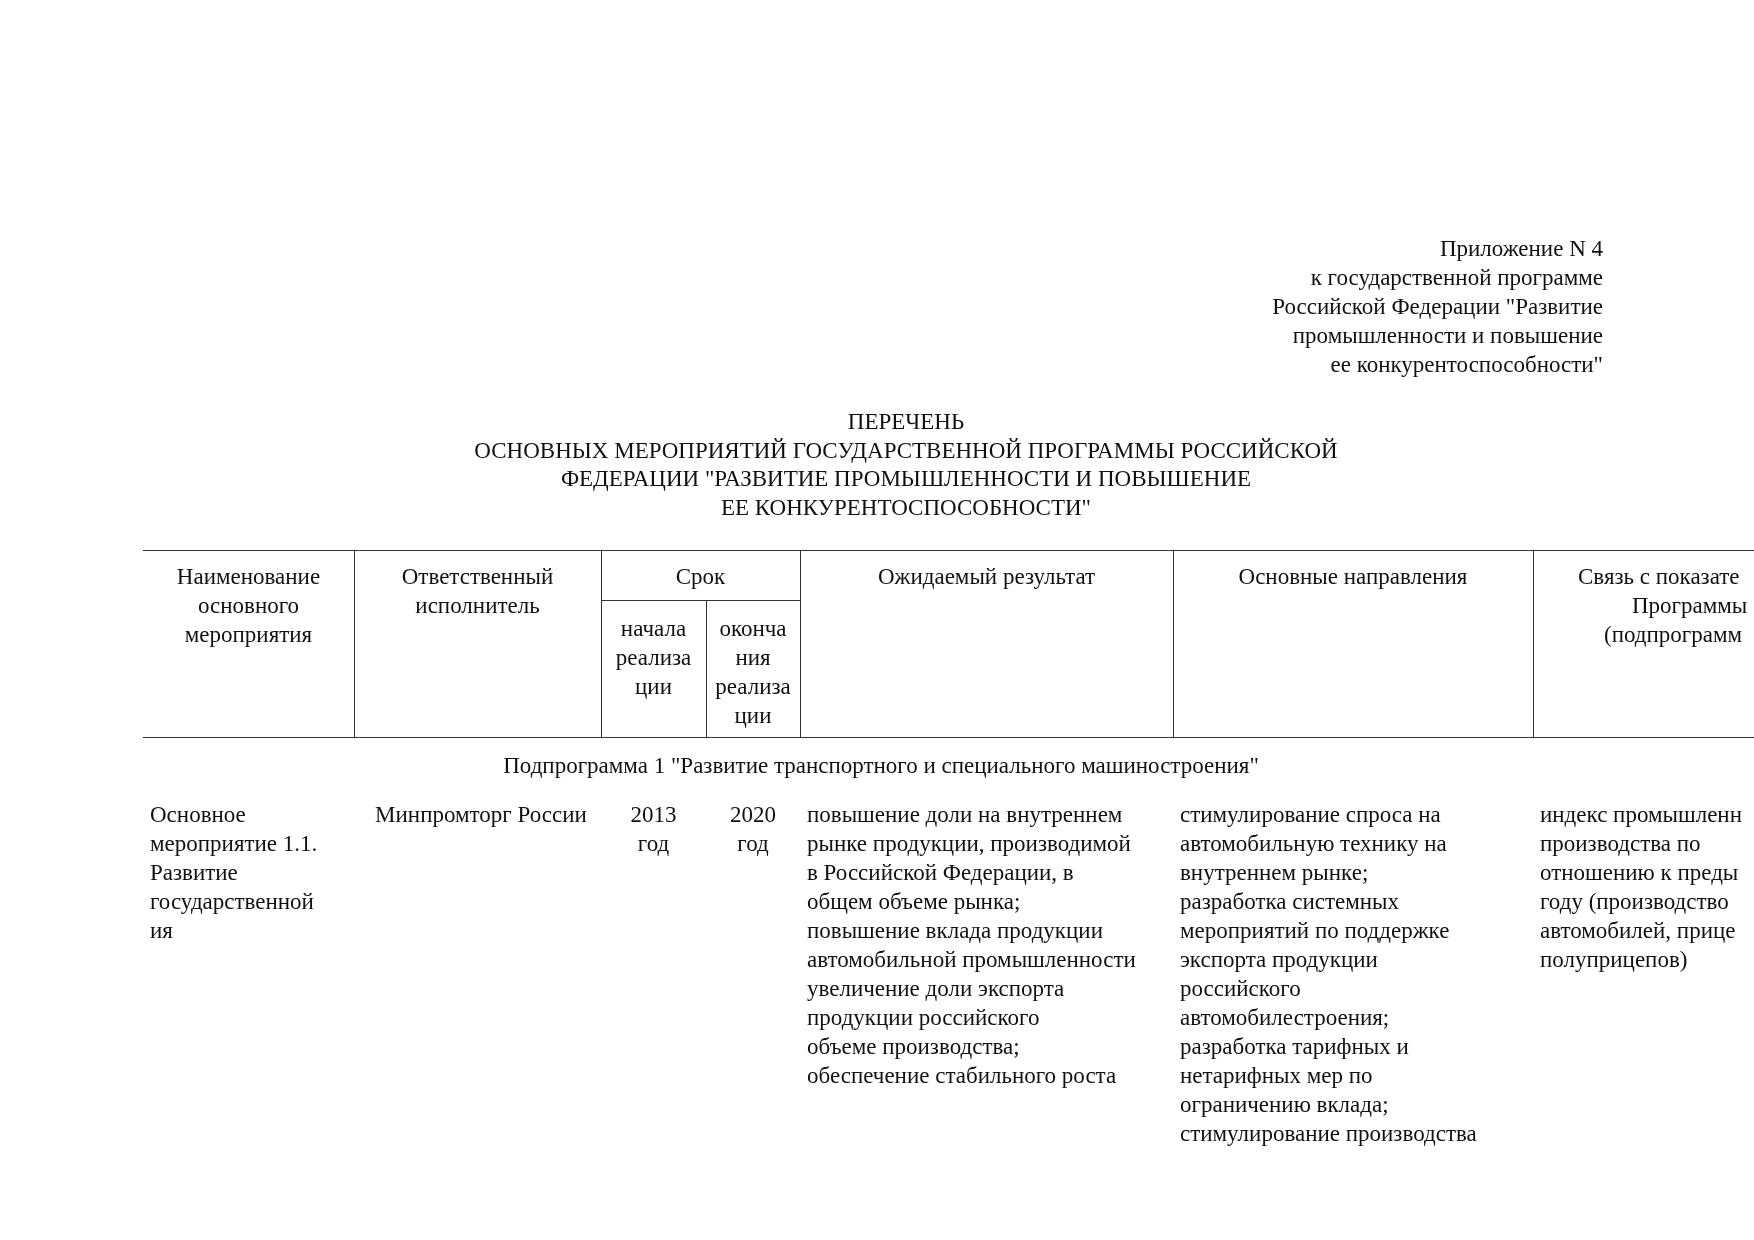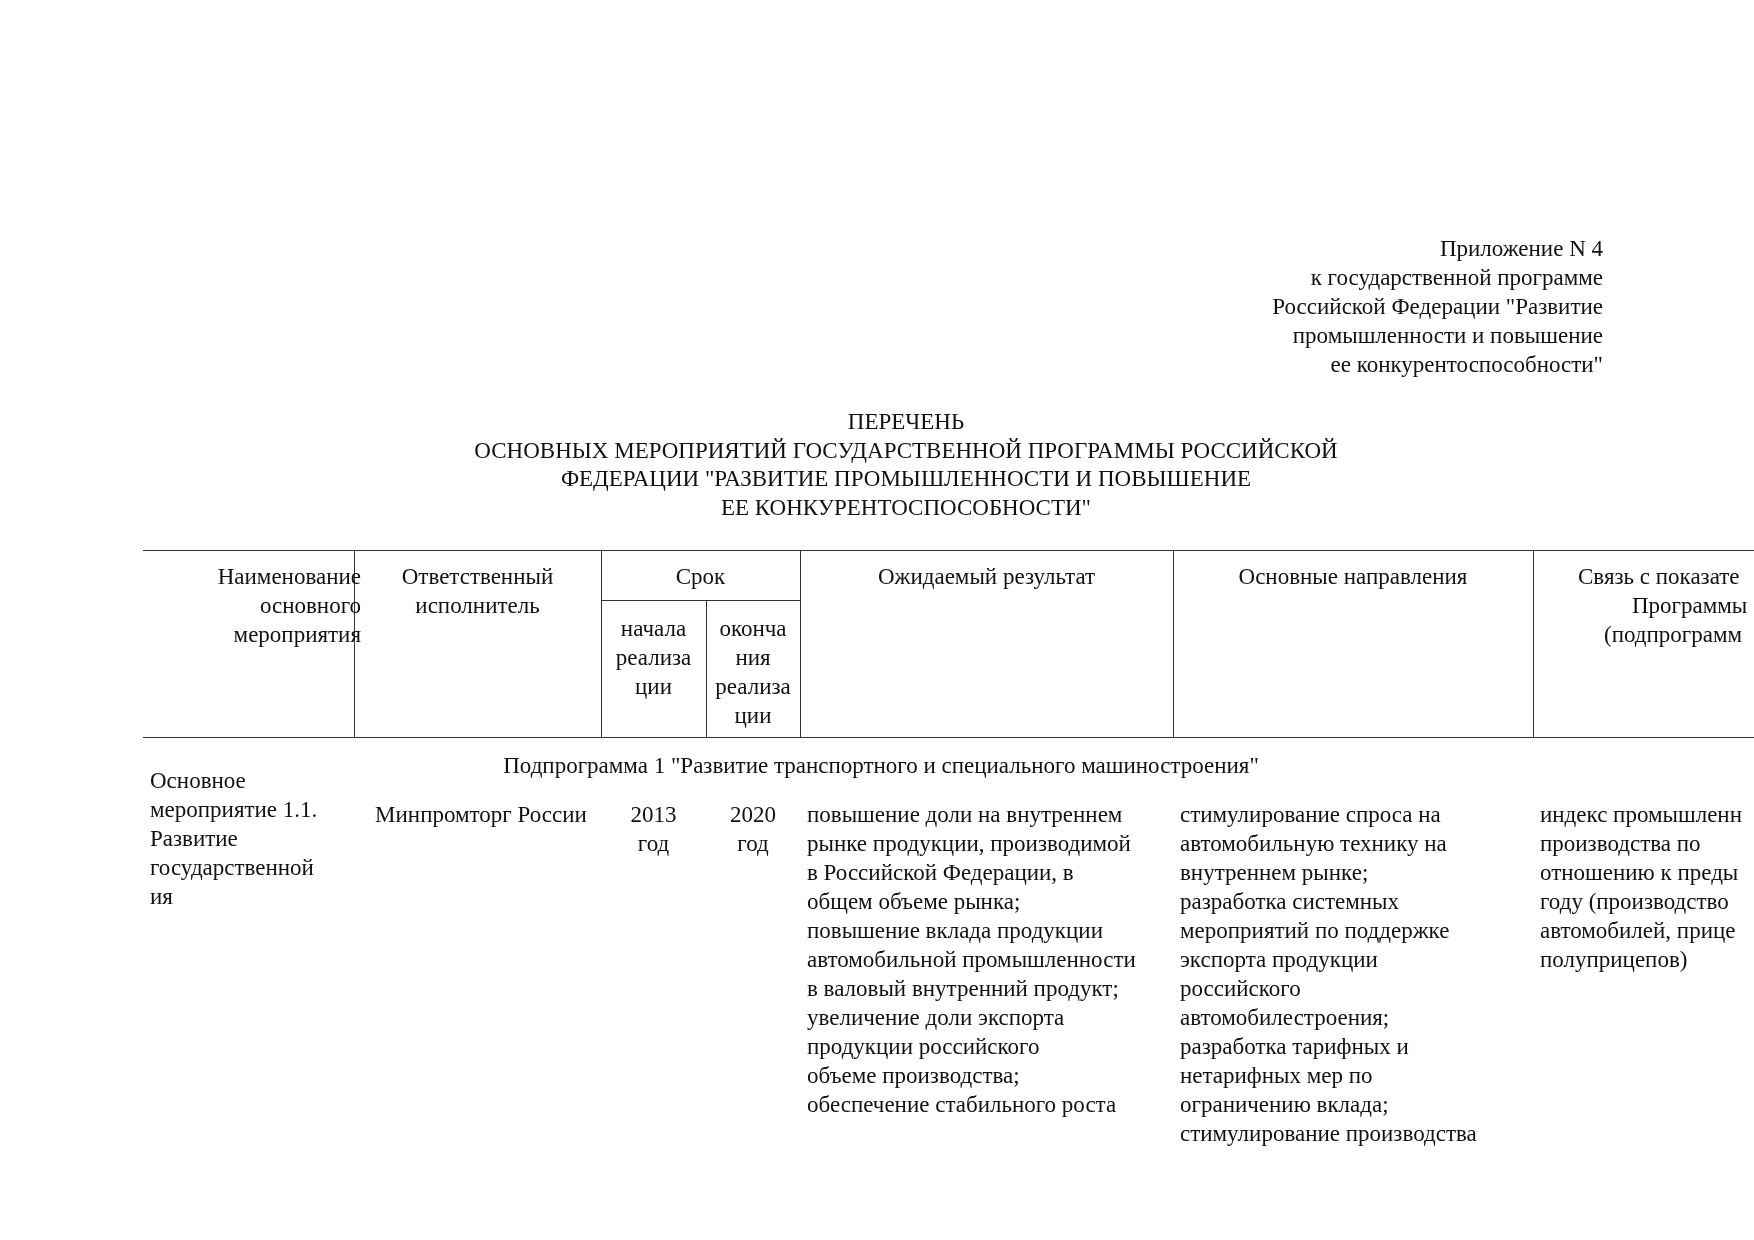--- a/index.html
+++ b/index.html
@@ -39,21 +39,21 @@
   <div class="hline" style="left:601px; width:199px; top:600px;"></div>
   <div class="hline" style="left:143px; width:1611px; top:737px;"></div>
   <div class="vline" style="left:354px; top:550px; height:187px;"></div>
   <div class="vline" style="left:601px; top:550px; height:187px;"></div>
   <div class="vline" style="left:706px; top:600px; height:137px;"></div>
   <div class="vline" style="left:800px; top:550px; height:187px;"></div>
   <div class="vline" style="left:1173px; top:550px; height:187px;"></div>
   <div class="vline" style="left:1533px; top:550px; height:187px;"></div>
 </div>
 
-<div class="cell center nowrap" style="left:150px; width:211px; top:562px;text-align:right;">
+<div class="cell center nowrap" style="left:143px; width:211px; top:562px;">
   <div>Наименование</div>
   <div>основного</div>
   <div>мероприятия</div>
 </div>
 <div class="cell center nowrap" style="left:354px; width:247px; top:562px;">
   <div>Ответственный</div>
   <div>исполнитель</div>
 </div>
 <div class="cell center nowrap" style="left:601px; width:199px; top:562px;">
   <div>Срок</div>
@@ -79,21 +79,21 @@
   <div>Связь с показате</div>
   <div style="padding-left:54px;">Программы</div>
   <div style="padding-left:26px;">(подпрограмм</div>
 </div>
 
 <div class="cell center nowrap" style="left:143px; width:1476px; top:751px;">
   <div>Подпрограмма 1 "Развитие транспортного и специального машиностроения"</div>
 </div>
 
 <div>
-  <div class="cell left nowrap" style="left:150px; width:204px; top:766px;">
+  <div class="cell left nowrap" style="left:150px; width:204px; top:800px;">
     <div>Основное</div>
     <div>мероприятие 1.1.</div>
     <div>Развитие</div>
     <div>государственной</div>
     <div>ия</div>
   </div>
   <div class="cell left nowrap" style="left:361px; width:240px; top:800px;text-align:center;">
     <div>Минпромторг России</div>
   </div>
   <div class="cell center nowrap" style="left:601px; width:105px; top:800px;">
@@ -104,21 +104,20 @@
     <div>2020</div>
     <div>год</div>
   </div>
   <div class="cell left nowrap" style="left:807px; width:366px; top:800px;">
     <div>повышение доли на внутреннем</div>
     <div>рынке продукции, производимой</div>
     <div>в Российской Федерации, в</div>
     <div>общем объеме рынка;</div>
     <div>повышение вклада продукции</div>
     <div>автомобильной промышленности</div>
-    <div>в валовый внутренний продукт;</div>
     <div>увеличение доли экспорта</div>
     <div>продукции российского</div>
     <div>объеме производства;</div>
     <div>обеспечение стабильного роста</div>
   </div>
   <div class="cell left nowrap" style="left:1180px; width:353px; top:800px;">
     <div>стимулирование спроса на</div>
     <div>автомобильную технику на</div>
     <div>внутреннем рынке;</div>
     <div>разработка системных</div>

